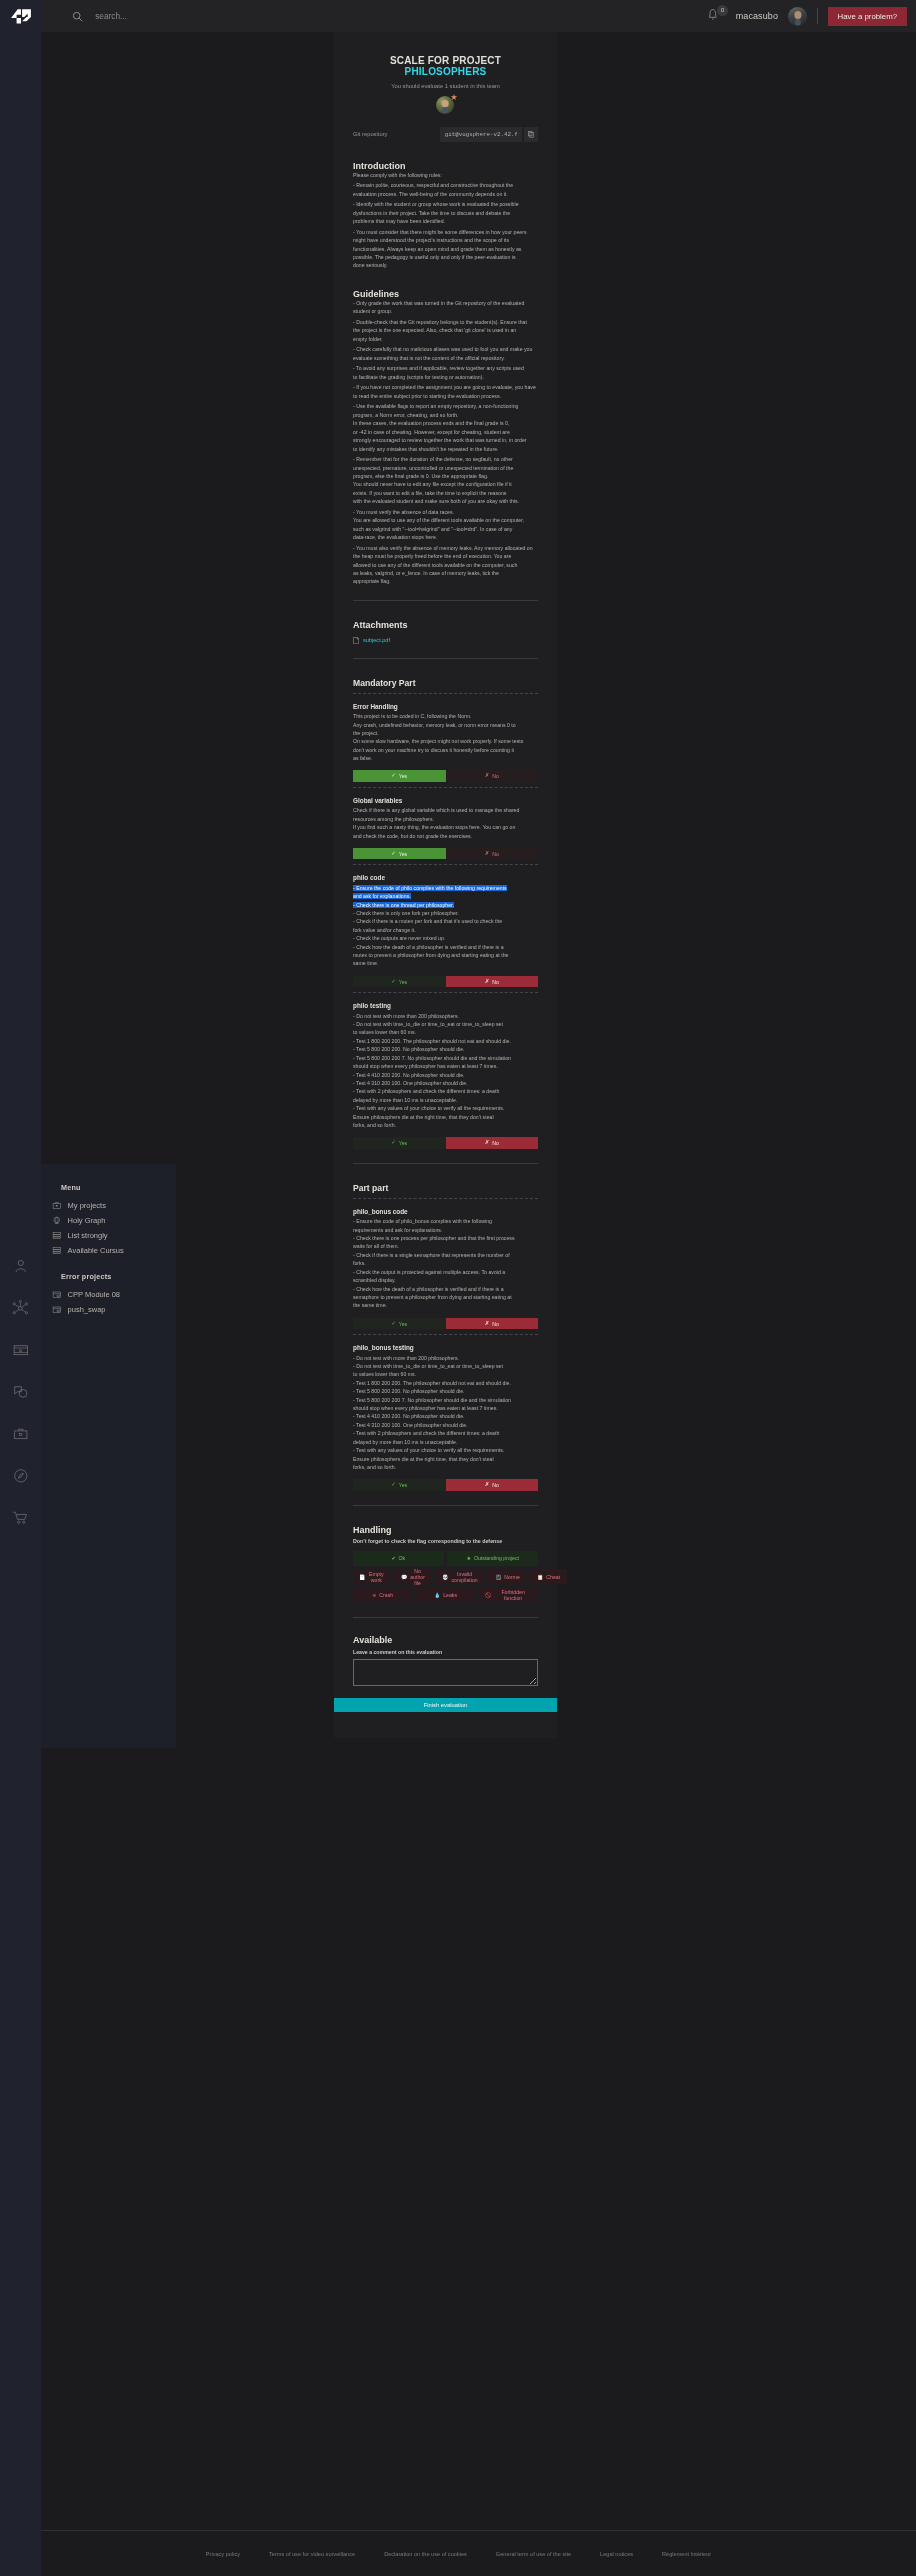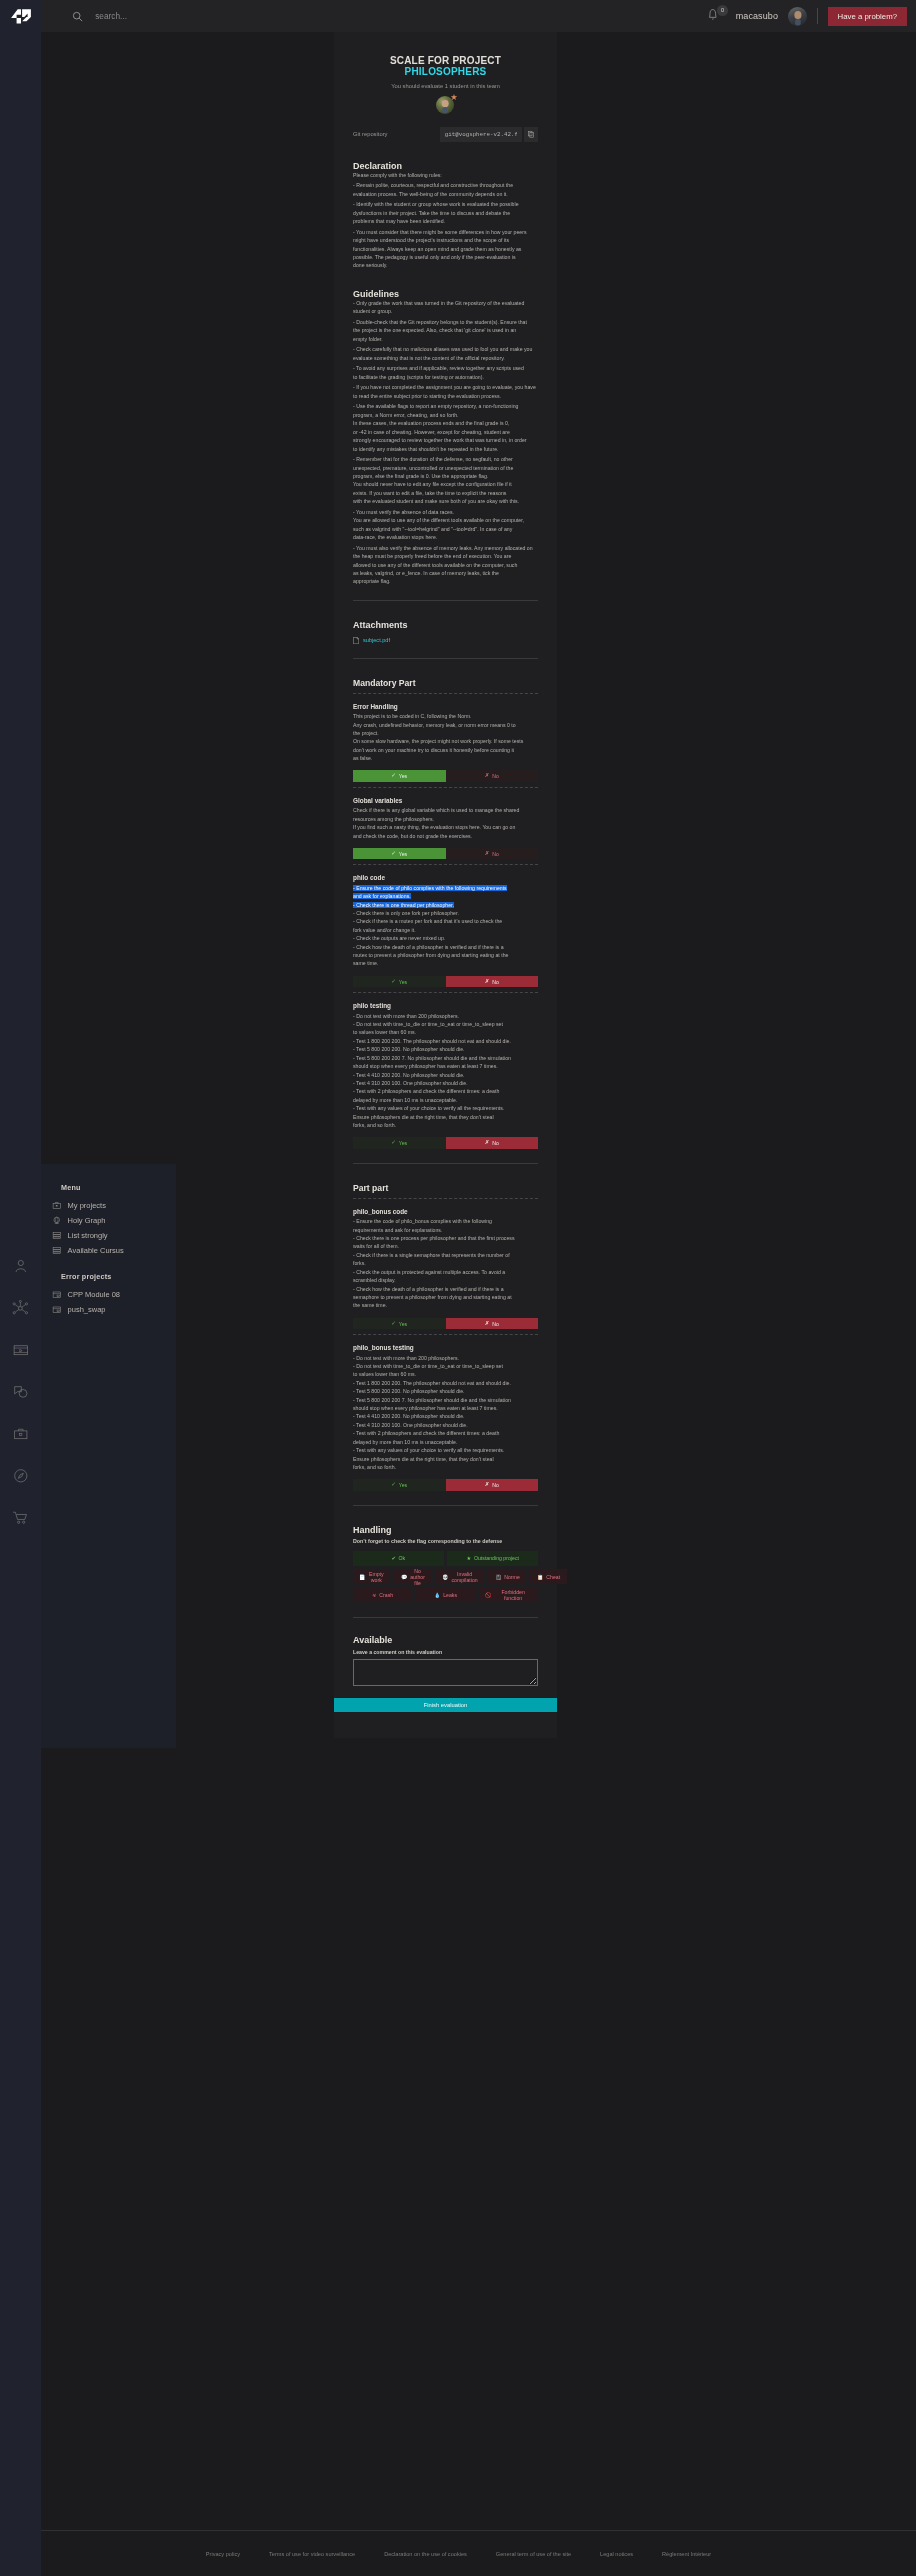--- a/index.html
+++ b/index.html
@@ -366,21 +366,21 @@
           <rect x="0.6" y="0.6" width="6.6" height="8.2" fill="none" stroke="#a8a49f" stroke-width="1"></rect>
           <rect x="3.4" y="3" width="6.6" height="8.2" fill="none" stroke="#a8a49f" stroke-width="1"></rect>
         </svg>
       </button>
     </span>
   </div>
 
   <div class="body-pad">
 
     
-    <div class="sec-title">Declaration</div>
+    <div class="sec-title">Introduction</div>
     <div class="para tight">Please comply with the following rules:</div>
     <div class="para">- Remain polite, courteous, respectful and constructive throughout the
 evaluation process. The well-being of the community depends on it.</div>
     <div class="para">- Identify with the student or group whose work is evaluated the possible
 dysfunctions in their project. Take the time to discuss and debate the
 problems that may have been identified.</div>
     <div class="para">- You must consider that there might be some differences in how your peers
 might have understood the project's instructions and the scope of its
 functionalities. Always keep an open mind and grade them as honestly as
 possible. The pedagogy is useful only and only if the peer-evaluation is

